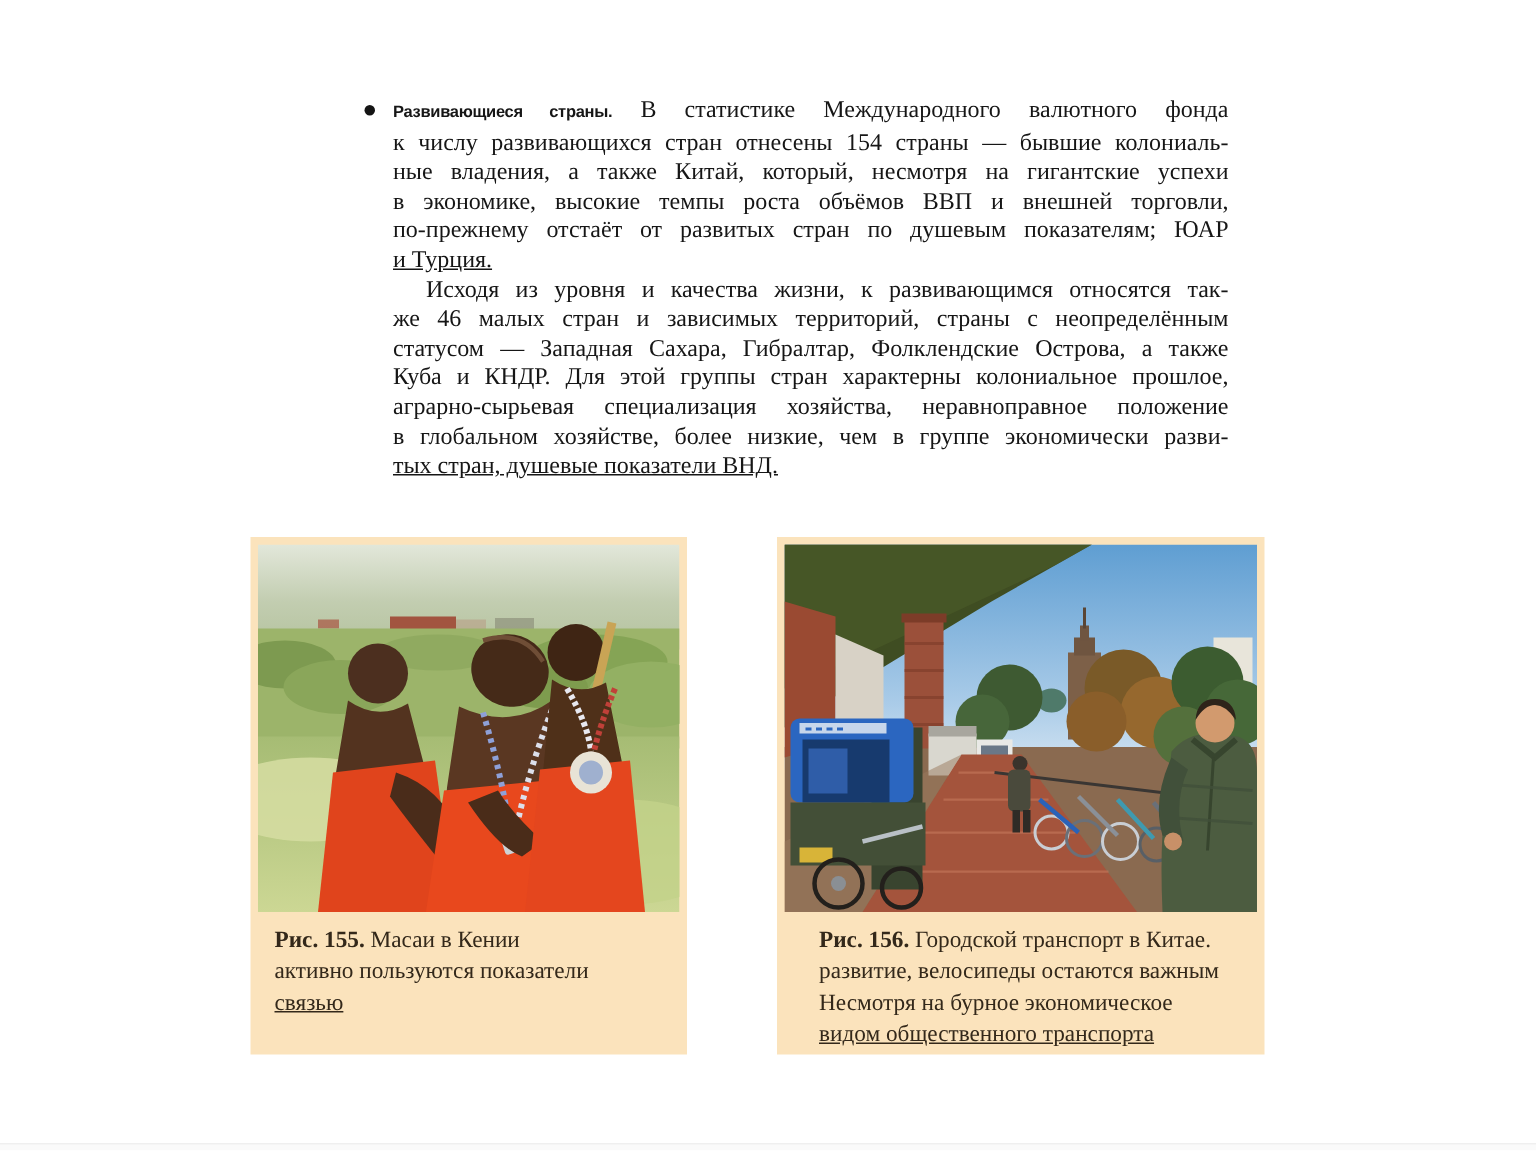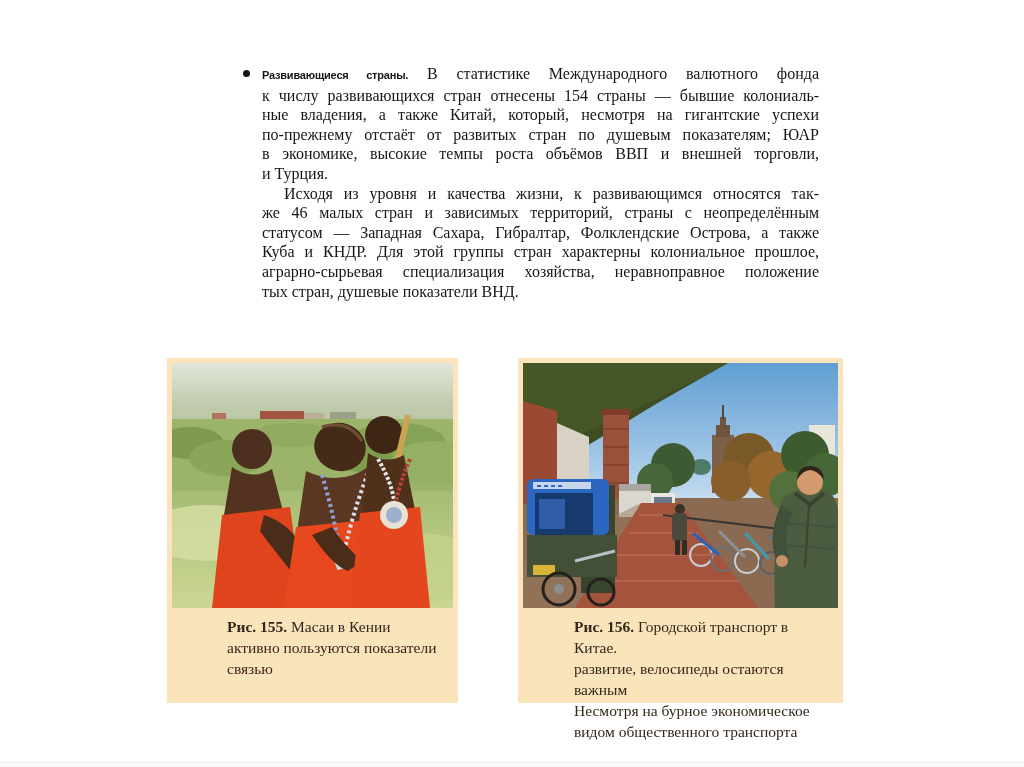--- a/index.html
+++ b/index.html
@@ -25,59 +25,60 @@
   
   .text-block{
     position:absolute;left:262px;top:64px;width:557px;
     font-size:16px;line-height:19.6px;color:var(--body-text);
   }
   .bullet{
     position:absolute;left:-19px;top:6px;width:7px;height:7px;
     border-radius:50%;background:#141414;
   }
   .tline{text-align:justify;text-align-last:justify;}
-  .tline.last{text-align-last:left;}
+  .tline.last{text-align-last:left;text-decoration:underline;}
   .tline.indent{text-indent:22px;}
   b.lead-sans{
     font-family:"Liberation Sans", sans-serif;
     font-weight:700;font-size:11px;letter-spacing:-0.2px;
   }
 
   
   .figure{position:absolute;background:var(--caption-bg);}
   #fig155{left:167px;top:358px;width:291px;height:345px;}
   #fig156{left:518px;top:358px;width:325px;height:345px;}
   .photo{position:absolute;left:5px;top:5px;display:block;}
   .caption{
     position:absolute;left:0;right:0;top:252px;
     padding:6px 10px 0 16px;
     font-size:15.5px;line-height:21px;color:var(--caption-text);
   }
-  #fig156 .caption{padding-left:12px;}
-  .caption .tline{text-align:left;text-align-last:left;margin-left:44px;}
+  #fig156 .caption{padding-left:28px;}
+  .caption .tline{text-align:left;text-align-last:left;}
   .caption b{font-weight:700;}
 </style>
 </head>
 <body>
 
 <div class="slide">
 
   <div class="text-block">
     <span class="bullet"></span>
   <div class="tline"><b class="lead-sans">Развивающиеся страны.</b> В статистике Международного валютного фонда</div>
       <div class="tline">к числу развивающихся стран отнесены 154 страны — бывшие колониаль-</div>
       <div class="tline">ные владения, а также Китай, который, несмотря на гигантские успехи</div>
+      <div class="tline">в экономике, высокие темпы роста объёмов ВВП и внешней торговли,</div>
       <div class="tline">по-прежнему отстаёт от развитых стран по душевым показателям; ЮАР</div>
-      <div class="tline">в экономике, высокие темпы роста объёмов ВВП и внешней торговли,</div>
       <div class="tline last">и Турция.</div>
       <div class="tline indent">Исходя из уровня и качества жизни, к развивающимся относятся так-</div>
       <div class="tline">же 46 малых стран и зависимых территорий, страны с неопределённым</div>
       <div class="tline">статусом — Западная Сахара, Гибралтар, Фолклендские Острова, а также</div>
       <div class="tline">Куба и КНДР. Для этой группы стран характерны колониальное прошлое,</div>
       <div class="tline">аграрно-сырьевая специализация хозяйства, неравноправное положение</div>
+      <div class="tline">в глобальном хозяйстве, более низкие, чем в группе экономически разви-</div>
       <div class="tline last">тых стран, душевые показатели ВНД.</div>
     </div>
 
   <div class="figure" id="fig155">
     <svg class="photo" width="281" height="245" viewBox="0 0 281 245" aria-hidden="true">
       <defs>
         <linearGradient id="g1h" x1="0" y1="0" x2="0" y2="1">
           <stop offset="0" stop-color="#e2e7da"></stop>
           <stop offset="0.55" stop-color="#c2cdb0"></stop>
           <stop offset="1" stop-color="#b4c29e"></stop>

